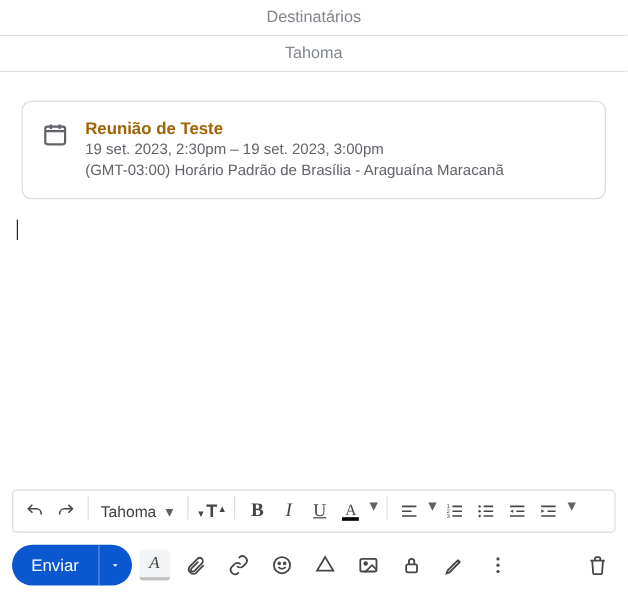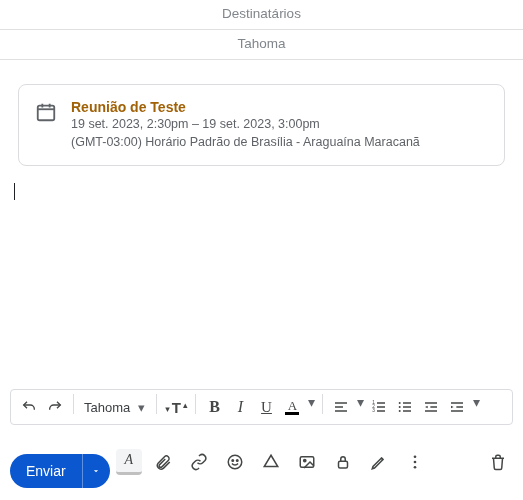--- a/index.html
+++ b/index.html
@@ -100,21 +100,20 @@
   }
   .send-btn {
     display: flex;
     align-items: stretch;
     height: 34px;
     border-radius: 18px;
     overflow: hidden;
     background: #0b57d0;
     color: #fff;
     cursor: pointer;
-    margin-top: 19px;
   }
   .send-main {
     padding: 0 16px;
     display: flex;
     align-items: center;
     font-weight: 500;
     font-size: 14px;
   }
   .send-dd {
     width: 28px;

